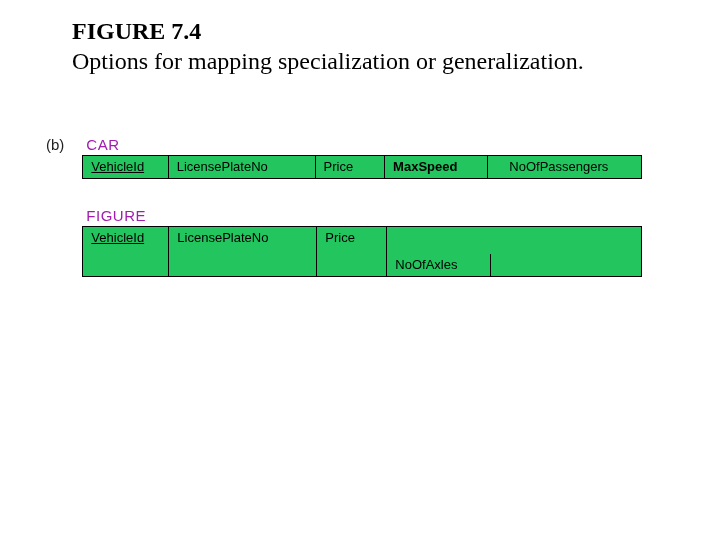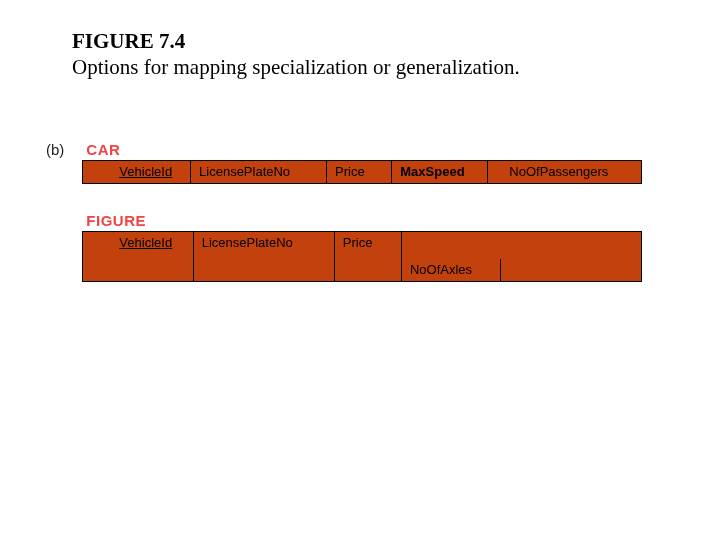--- a/index.html
+++ b/index.html
@@ -6,52 +6,50 @@
   body {
     margin: 0;
     padding: 0;
     width: 720px;
     height: 540px;
     background: #fff;
     font-family: "Times New Roman", Times, serif;
     color: #000;
   }
   .header {
-    padding: 28px 0 0 72px;
-    font-size: 21px;
+    padding: 16px 0 0 72px;
+    font-size: 24px;
     line-height: 1.25;
   }
   .header .fig-num { font-weight: 700; }
   .diagram-area {
     position: relative;
     padding: 60px 0 0 46px;
     font-family: Arial, Helvetica, sans-serif;
   }
   .part-label {
     font-size: 15px;
     color: #222;
     display: inline-block;
     vertical-align: top;
     margin-right: 18px;
   }
   .schema-block { margin-bottom: 28px; }
   .schema-name {
     font-size: 15px;
     letter-spacing: 0.5px;
     margin: 0 0 2px 4px;
-    color: #ef4444;
-    font-weight: bold;
+    color: #a21caf;
   }
   .row {
     display: flex;
     border: 1px solid #000;
     width: 560px;
-    background: #c2410c;
+    background: #22c55e;
     font-size: 13px;
-    padding-left: 28px;
   }
   .cell {
     border-right: 1px solid #000;
     padding: 3px 8px 4px 8px;
     white-space: nowrap;
   }
   .cell:last-child { border-right: none; flex: 1; }
   .pk { text-decoration: underline; }
   
   .car .c1 { width: 86px; }

